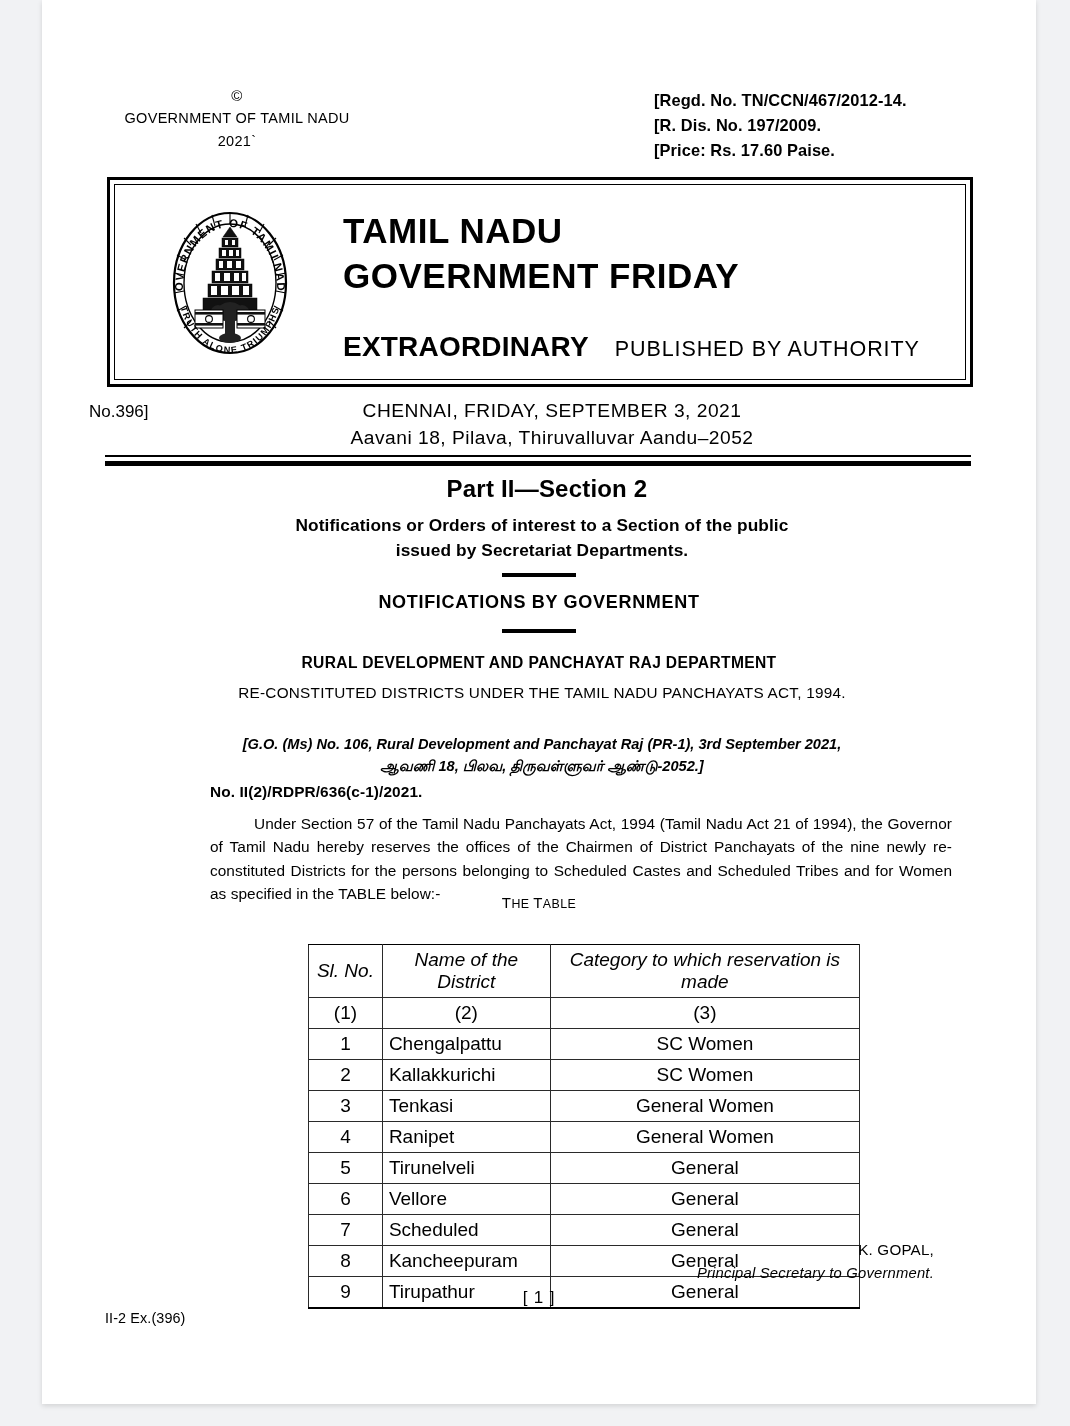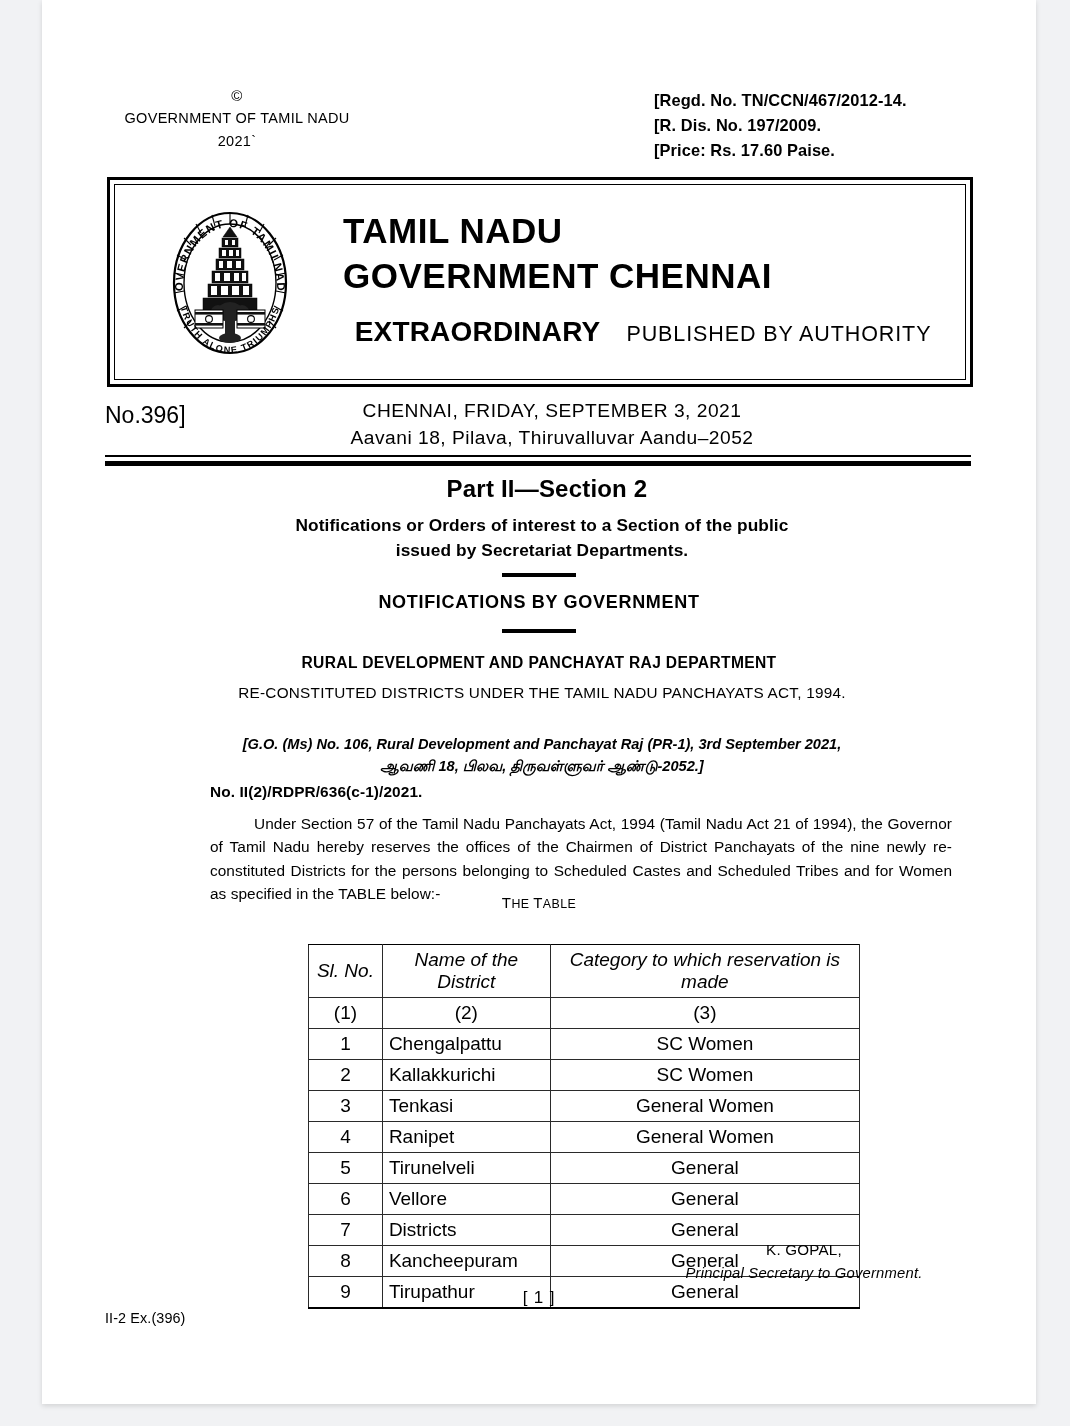--- a/index.html
+++ b/index.html
@@ -88,23 +88,22 @@
     left: 228px; top: 24px;
     width: 600px;
   }
   .mast-l1, .mast-l2 {
     font-size: 35px;
     font-weight: bold;
     letter-spacing: .5px;
     line-height: 1.28;
   }
   .mast-l3 {
-    margin-top: 17px;
+    margin-top: 32px;
     white-space: nowrap;
-    text-align: center;
   }
   .mast-extra {
     font-size: 28px;
     font-weight: bold;
     letter-spacing: .2px;
   }
   .mast-auth {
     font-size: 21.5px;
     letter-spacing: .9px;
     padding-left: 26px;
@@ -112,22 +111,22 @@
 
   
   .issueline {
     position: absolute;
     left: 0; top: 398px;
     width: 994px;
     height: 50px;
   }
   .issue-no {
     position: absolute;
-    left: 63px; top: 4px;
-    font-size: 23px;
+    left: 47px; top: 4px;
+    font-size: 17px;
   }
   .issue-center {
     position: absolute;
     left: 160px; top: 0;
     width: 700px;
     text-align: center;
     font-size: 19.2px;
     line-height: 1.38;
     letter-spacing: .5px;
   }
@@ -286,23 +285,23 @@
   }
   .c-sl  { width: 74px;  text-align: center; }
   .c-nam { width: 168px; text-align: left; padding-left: 10px; margin-left: 31px; }
   .c-cat { width: 310px; text-align: center; }
   .numrow td { text-align: center; }
   .numrow .c-nam { text-align: center; padding-left: 6px; }
 
   
   .signature {
     position: absolute;
-    left: 592px; top: 1239px;
+    left: 552px; top: 1239px;
     width: 340px;
-    text-align: center;
+    text-align: right;
     font-size: 15.2px;
     line-height: 1.5;
     letter-spacing: .2px;
   }
   .sig-title {
     font-style: italic;
     font-size: 14.8px;
   }
   .pagenum {
     position: absolute;
@@ -424,21 +423,21 @@
               <textPath href="#arcTop" startOffset="50%" text-anchor="middle">GOVERNMENT OF TAMILNADU</textPath>
             </text>
             <text font-family="Liberation Sans, sans-serif" font-size="9.2" font-weight="bold" letter-spacing="1.4" fill="#000">
               <textPath href="#arcBot" startOffset="50%" text-anchor="middle">TRUTH ALONE TRIUMPHS</textPath>
             </text>
           </svg>
         </div>
 
         <div class="mast-text">
           <div class="mast-l1">TAMIL  NADU</div>
-          <div class="mast-l2">GOVERNMENT CHENNAI</div>
+          <div class="mast-l2">GOVERNMENT FRIDAY</div>
           <div class="mast-l3">
             <span class="mast-extra">EXTRAORDINARY</span><span class="mast-auth">PUBLISHED  BY  AUTHORITY</span>
           </div>
         </div>
 
       </div>
     </div>
 
     <div class="issueline">
       <div class="issue-no">No.396]</div>
@@ -514,21 +513,21 @@
           <td class="c-nam">Tirunelveli</td>
           <td class="c-cat">General</td>
         </tr>
         <tr>
           <td class="c-sl">6</td>
           <td class="c-nam">Vellore</td>
           <td class="c-cat">General</td>
         </tr>
         <tr>
           <td class="c-sl">7</td>
-          <td class="c-nam">Districts</td>
+          <td class="c-nam">Scheduled</td>
           <td class="c-cat">General</td>
         </tr>
         <tr>
           <td class="c-sl">8</td>
           <td class="c-nam">Kancheepuram</td>
           <td class="c-cat">General</td>
         </tr>
         <tr>
           <td class="c-sl">9</td>
           <td class="c-nam">Tirupathur</td>

